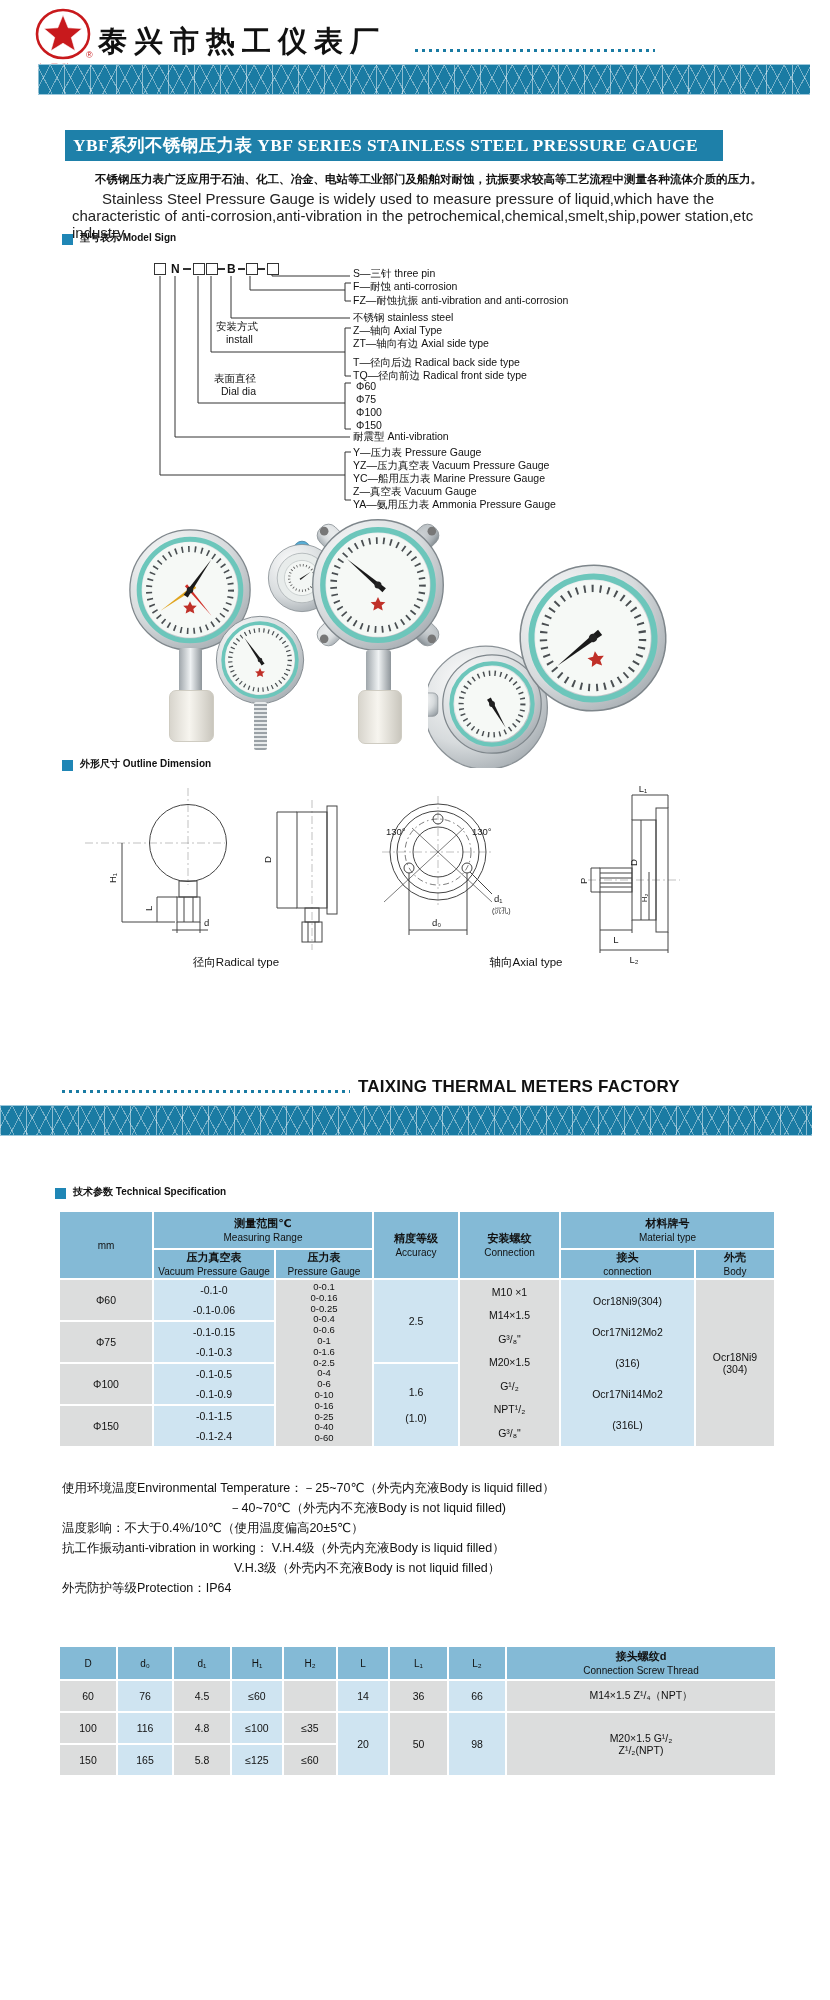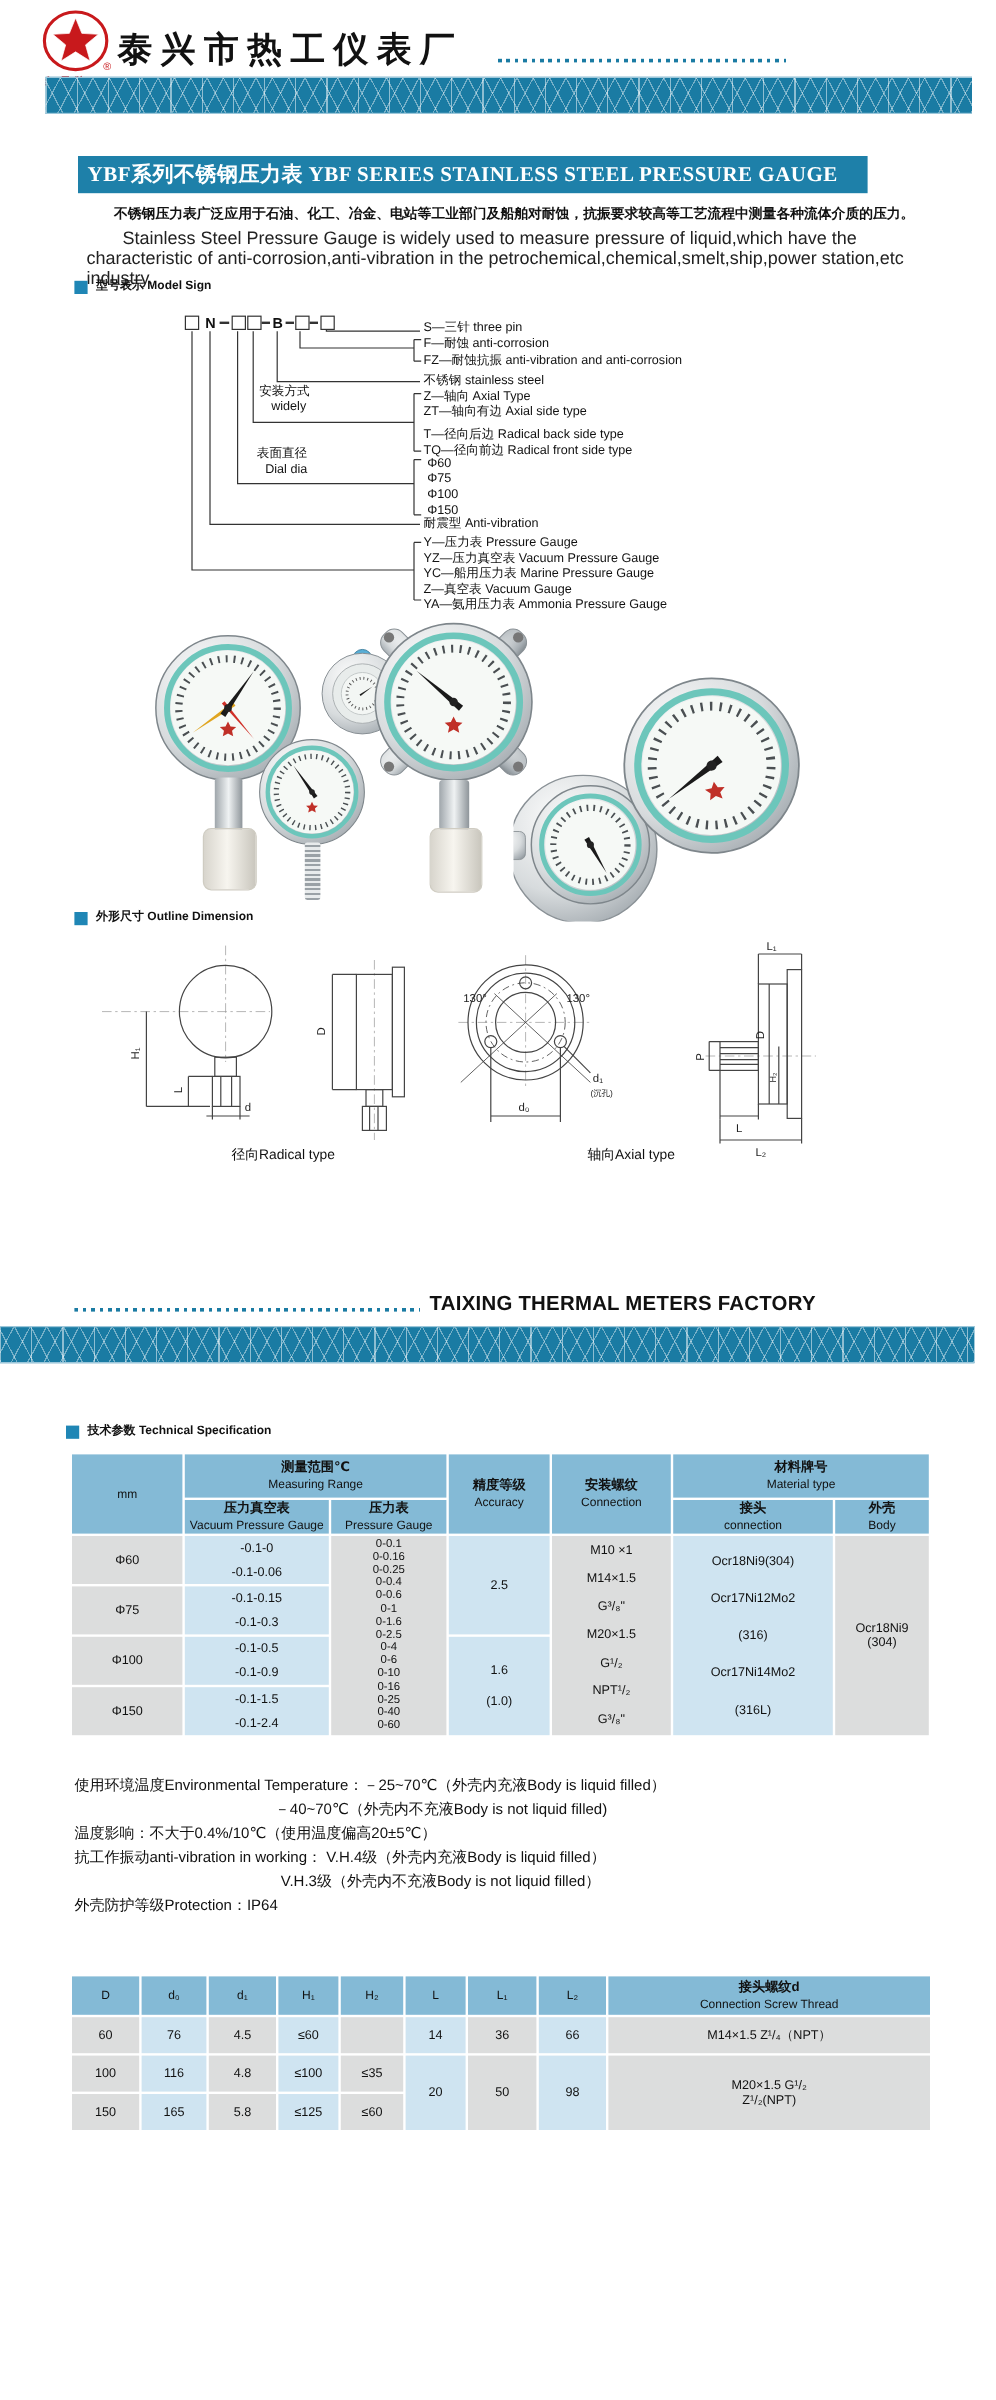--- a/index.html
+++ b/index.html
@@ -126,21 +126,21 @@
   <div class="lbl" style="left:356px;top:406px">Φ100</div>
   <div class="lbl" style="left:356px;top:419px">Φ150</div>
   <div class="lbl" style="left:353px;top:430px">耐震型 Anti-vibration</div>
   <div class="lbl" style="left:353px;top:446px">Y—压力表 Pressure Gauge</div>
   <div class="lbl" style="left:353px;top:459px">YZ—压力真空表 Vacuum Pressure Gauge</div>
   <div class="lbl" style="left:353px;top:472px">YC—船用压力表 Marine Pressure Gauge</div>
   <div class="lbl" style="left:353px;top:485px">Z—真空表 Vacuum Gauge</div>
   <div class="lbl" style="left:353px;top:498px">YA—氨用压力表 Ammonia Pressure Gauge</div>
 
   <div class="lbl" style="left:216px;top:320px">安装方式</div>
-  <div class="lbl" style="left:226px;top:333px">widely</div>
+  <div class="lbl" style="left:226px;top:333px">install</div>
   <div class="lbl" style="left:214px;top:372px">表面直径</div>
   <div class="lbl" style="left:221px;top:385px">Dial dia</div>
 
   <svg class="abs" style="left:262px;top:538px" width="80" height="80" viewBox="-50 -50 100 100">
     <circle cy="-36" r="10" fill="#58aed6" stroke="#3c7fa0"></circle>
     <circle r="42" fill="url(#gm)" stroke="#848b90"></circle>
     <circle r="31" fill="#e8eceb" stroke="#aab0b2"></circle>
     <circle r="22" fill="#f3f6f4" stroke="#c2c8c8"></circle>
     <circle r="16" fill="none" stroke="#555" stroke-width="3" stroke-dasharray="1,3"></circle>
     <circle r="13.5" fill="#f3f6f4"></circle>

